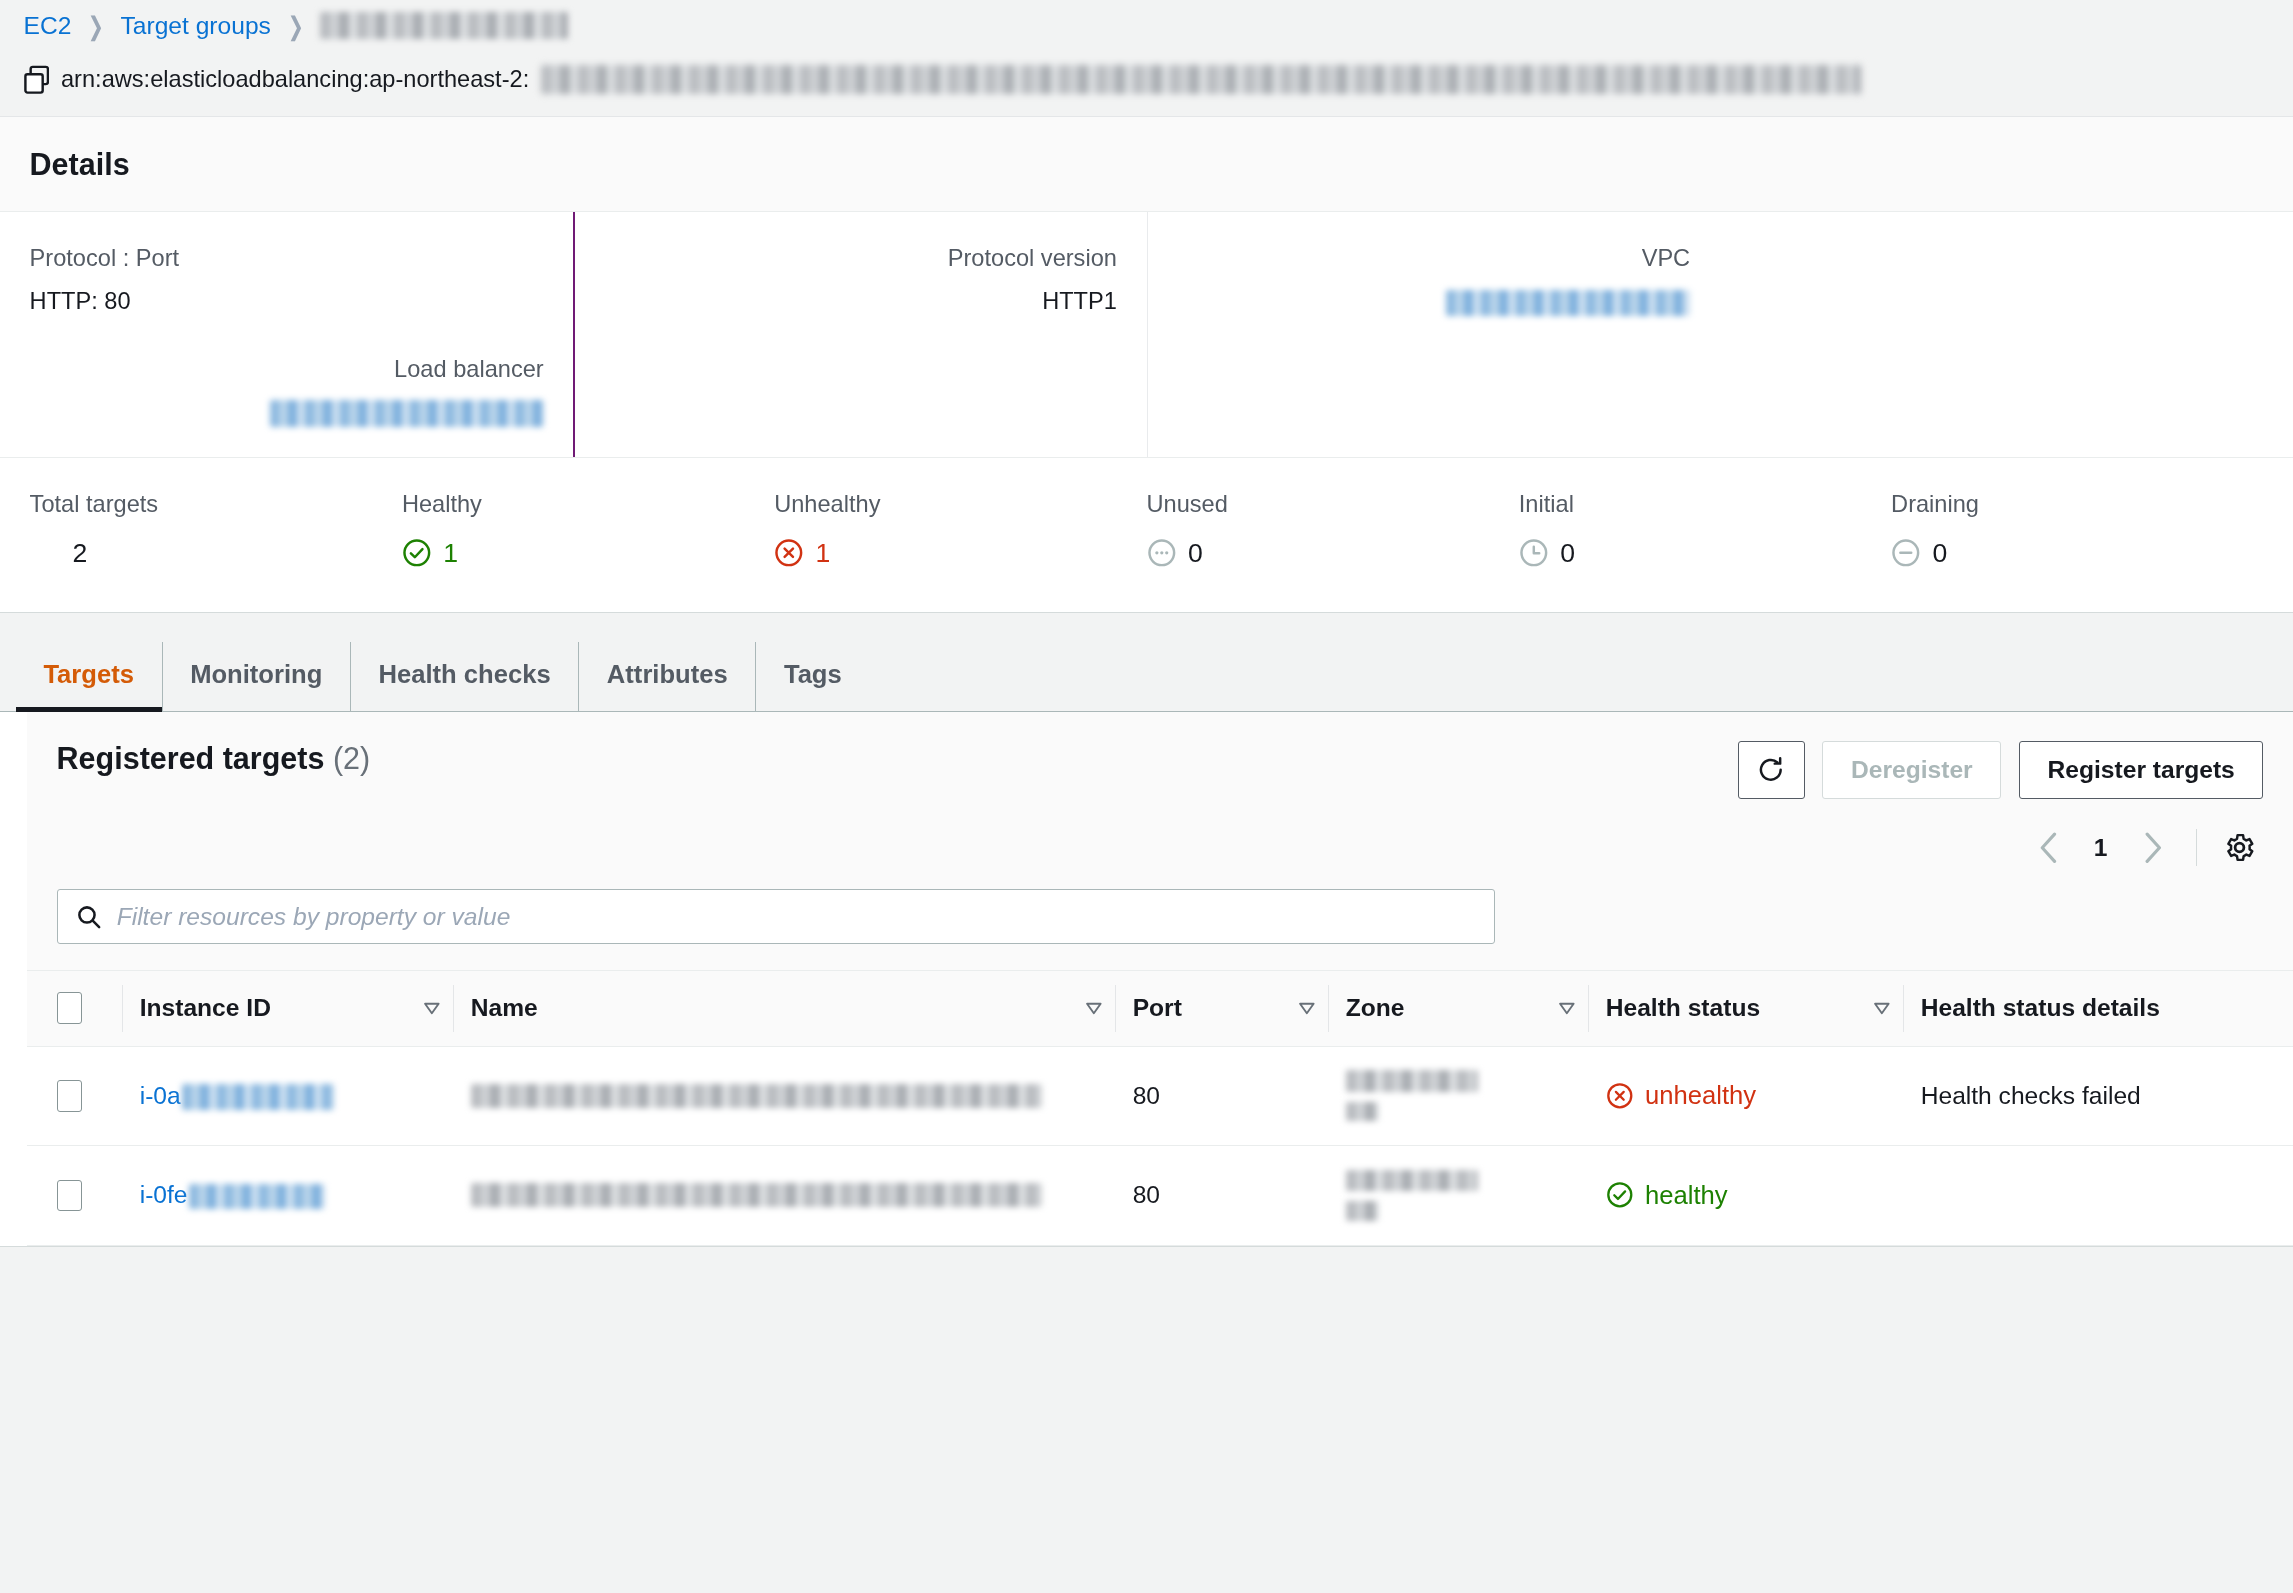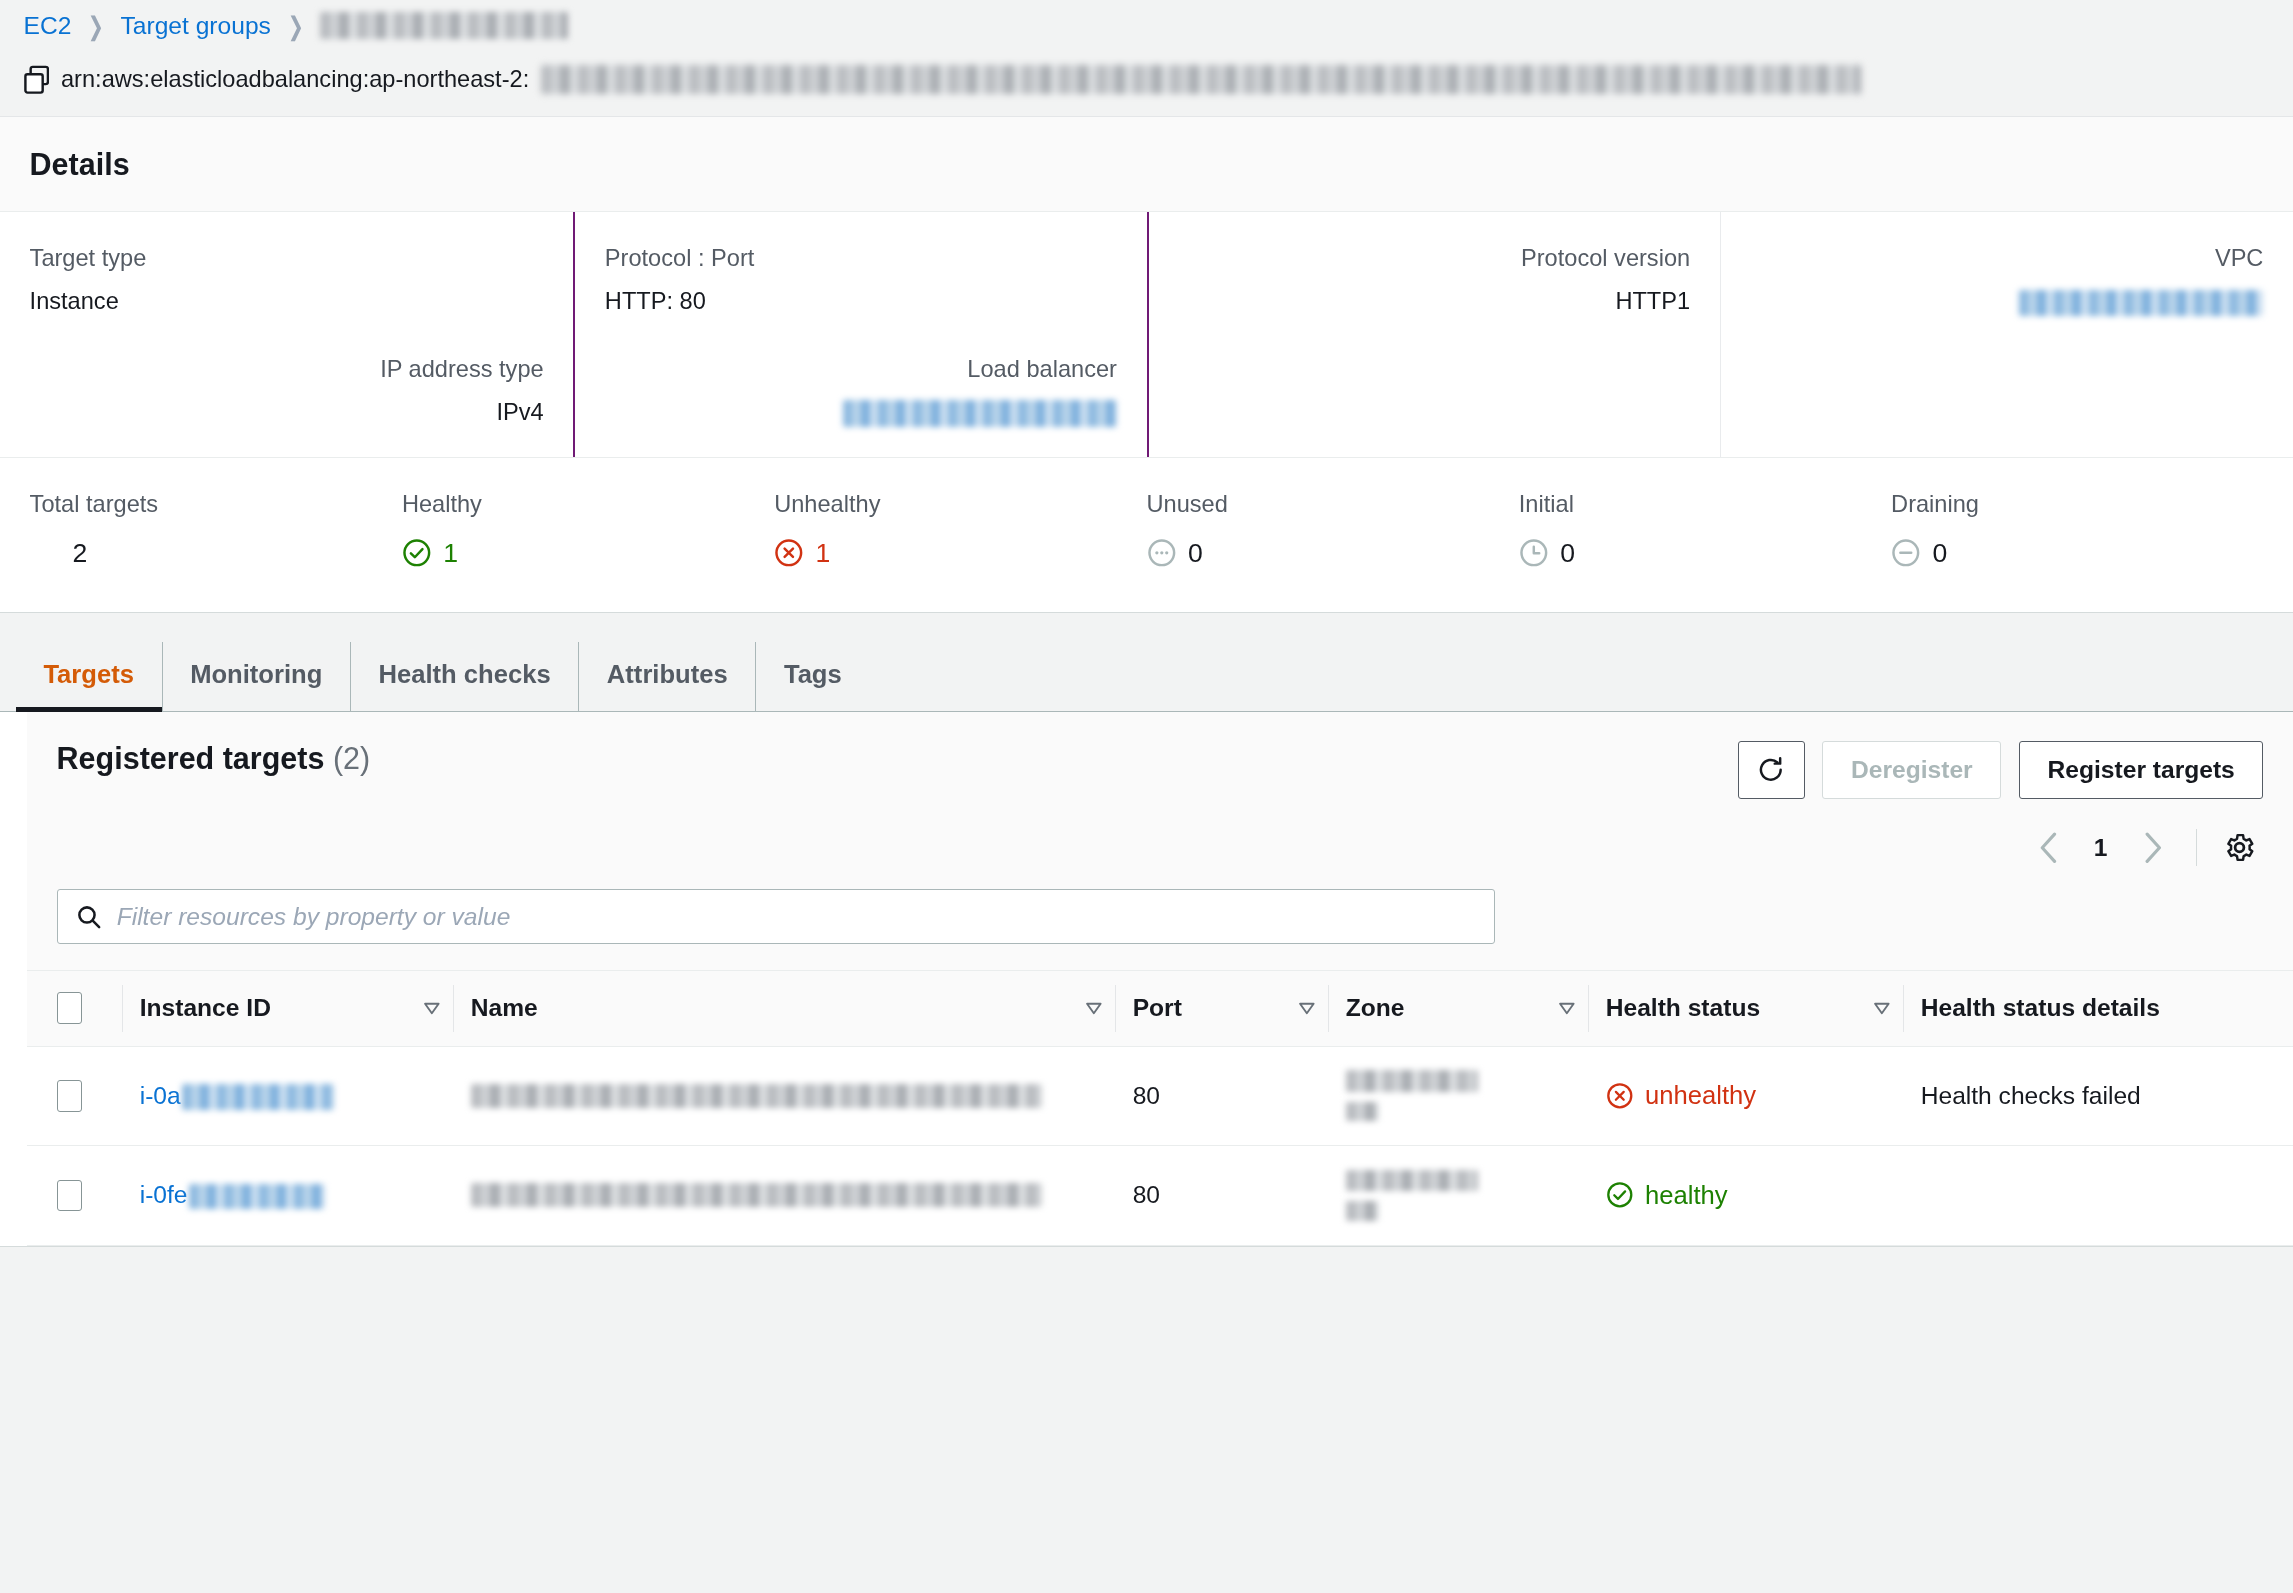--- a/index.html
+++ b/index.html
@@ -262,30 +262,20 @@
     <span>arn:aws:elasticloadbalancing:ap-northeast-2:</span>
     <span class="blur arn-blur"></span>
   </div>
 
   <div class="card">
     <div class="card-header">
       <h2>Details</h2>
     </div>
 
     <div class="detail-grid">
-      <div class="detail-col">
-        <div class="field">
-          <div class="field-label">Target type</div>
-          <div class="field-value">Instance</div>
-        </div>
-        <div class="field">
-          <div class="field-label">IP address type</div>
-          <div class="field-value">IPv4</div>
-        </div>
-      </div>
 
       <div class="detail-col">
         <div class="field">
           <div class="field-label">Protocol : Port</div>
           <div class="field-value">HTTP: 80</div>
         </div>
         <div class="field">
           <div class="field-label">Load balancer</div>
           <div class="field-value">
             <span class="blur-blue val-blur-lb"></span>

